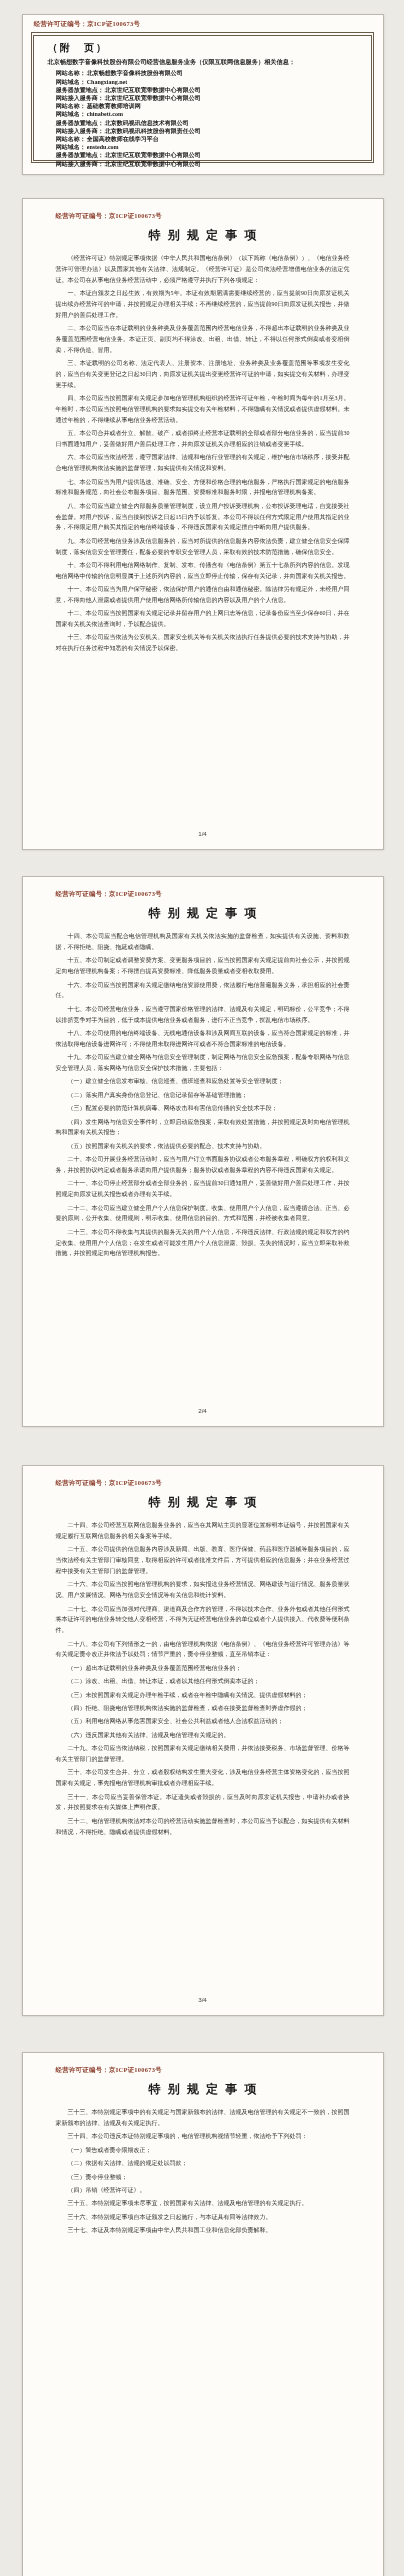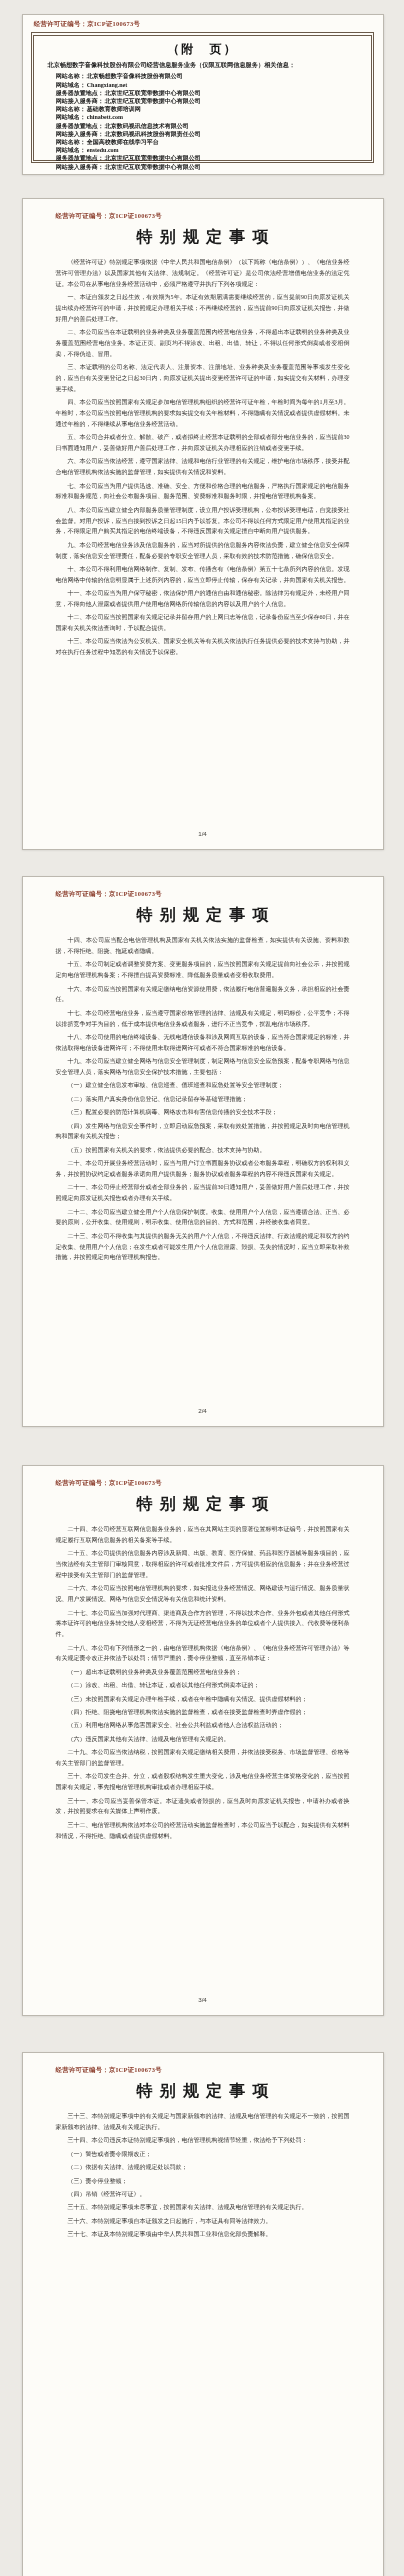--- a/index.html
+++ b/index.html
@@ -54,22 +54,21 @@
   }
   .cert-title {
     margin:1px 0 0;
     text-align:center;
     font-size:10.8px;
     font-weight:700;
     color:#141414;
     letter-spacing:1px;
   }
   .cert-sub {
-    text-align:center;
-    font-size:12px;
+    font-size:10px;
     font-weight:700;
     color:#141414;
     margin:1.5px 0 3.1px;
     letter-spacing:2.1px;
   }
   .cert-intro {
     margin:1px 0 2.1px;
     font-size:6.2px;
     font-weight:700;
     color:#1c1c1c;
@@ -79,21 +78,21 @@
     line-height:8.2px;
     font-weight:700;
     color:#171717;
     margin-left:8.2px;
   }
   .cert-row .lbl { margin-right:1px; }
 
   .sp-title {
     margin:6.2px 0 9.3px;
     text-align:center;
-    font-size:16px;
+    font-size:12px;
     font-weight:700;
     color:#1a1a1a;
     letter-spacing:7.2px;
     padding-left:7.2px;
   }
   .sp-body { }
   .para {
     margin:2.6px 0;
     font-size:6px;
     line-height:1.8;

